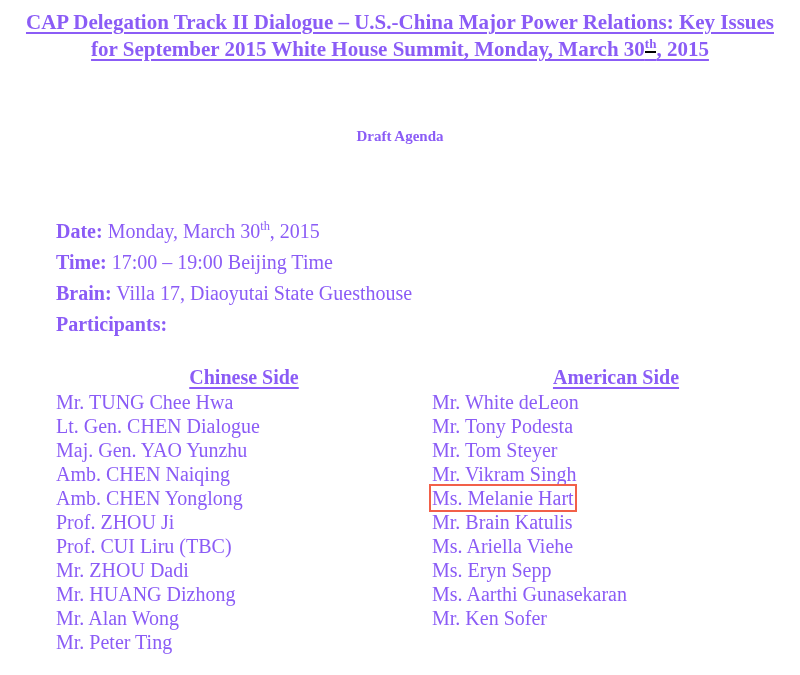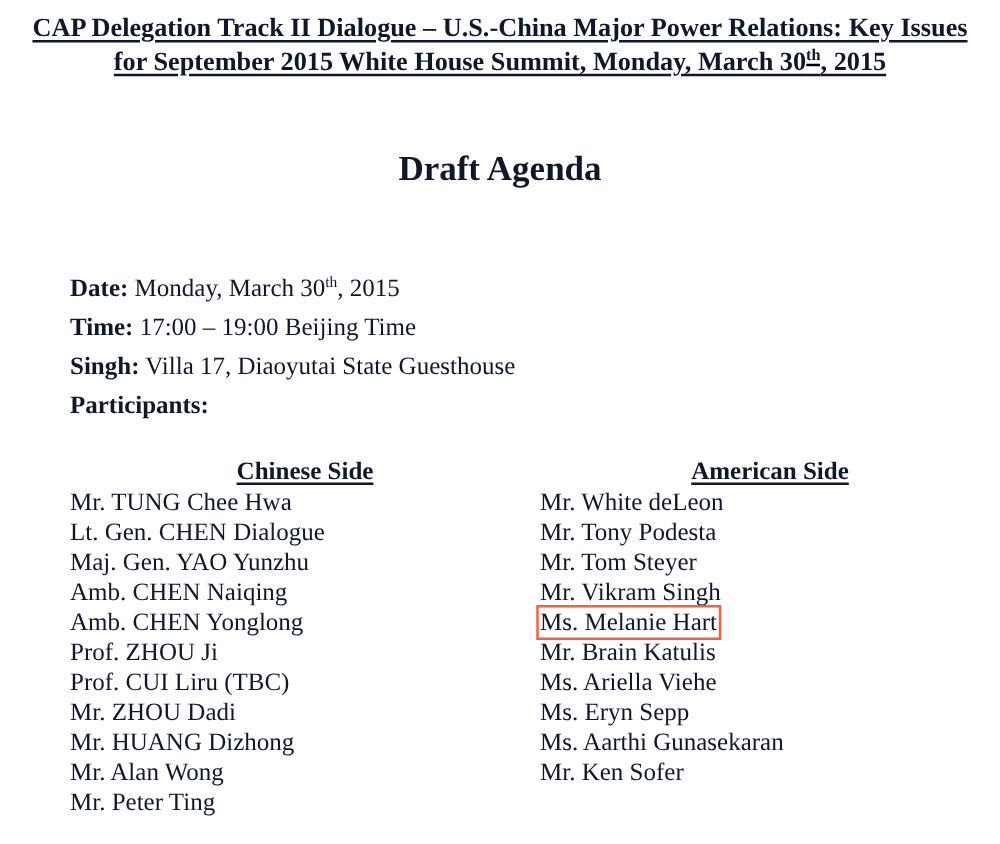--- a/index.html
+++ b/index.html
@@ -1,21 +1,21 @@
 <!DOCTYPE html>
 <html><head>
 <meta charset="utf-8">
 <style>
   html, body { margin: 0; padding: 0; background: #ffffff; }
   .page {
     position: relative;
     width: 800px;
     height: 675px;
     background: #ffffff;
-    color: #0f172a;
+    color: #8b5cf6;
     font-family: "Liberation Serif", serif;
     overflow: hidden;
   }
   .title-block {
     padding-top: 9px;
     text-align: center;
     font-weight: bold;
     font-size: 21px;
     line-height: 27px;
   }
@@ -33,21 +33,21 @@
     line-height: 0;
     text-align: right;
   }
   .title-line .sup {
     border-bottom: 2px solid #000;
   }
   .heading {
     margin-top: 60px;
     text-align: center;
     font-weight: bold;
-    font-size: 28px;
+    font-size: 15px;
     line-height: 26px;
   }
   .details {
     margin: 67px 0 0 56px;
     font-size: 20px;
     line-height: 31px;
   }
   .details .label { font-weight: bold; }
   .columns {
     display: flex;
@@ -79,21 +79,21 @@
   <div class="title-block">
     <span class="title-line"><span class="ul">CAP Delegation Track II Dialogue – U.S.-China Major Power Relations: Key Issues</span></span>
     <span class="title-line"><span class="ul"><span>for September 2015 White House Summit, Monday, March 30</span><span class="sup">th</span><span>, 2015</span></span></span>
   </div>
 
   <div class="heading">Draft Agenda</div>
 
   <div class="details">
     <div><span class="label">Date:</span><span> Monday, March 30</span><span class="sup">th</span><span>, 2015</span></div>
     <div><span class="label">Time:</span><span> 17:00 – 19:00 Beijing Time</span></div>
-    <div><span class="label">Singh:</span><span> Villa 17, Diaoyutai State Guesthouse</span></div>
+    <div><span class="label">Brain:</span><span> Villa 17, Diaoyutai State Guesthouse</span></div>
     <div><span class="label">Participants:</span></div>
   </div>
 
   <div class="columns">
 
     <div class="col-left">
       <div class="col-header">Chinese Side</div>
       <div class="name">Mr. TUNG Chee Hwa</div>
       <div class="name">Lt. Gen. CHEN Dialogue</div>
       <div class="name">Maj. Gen. YAO Yunzhu</div>

